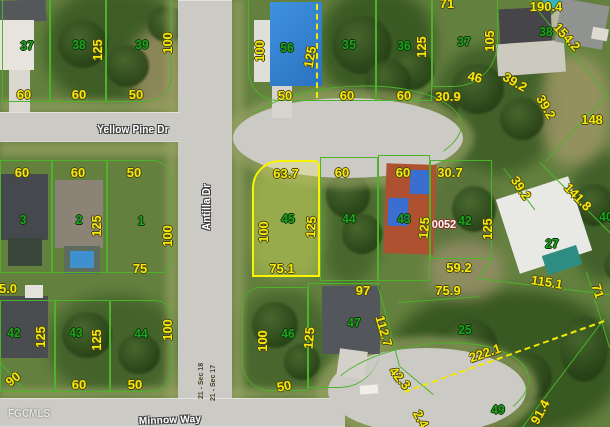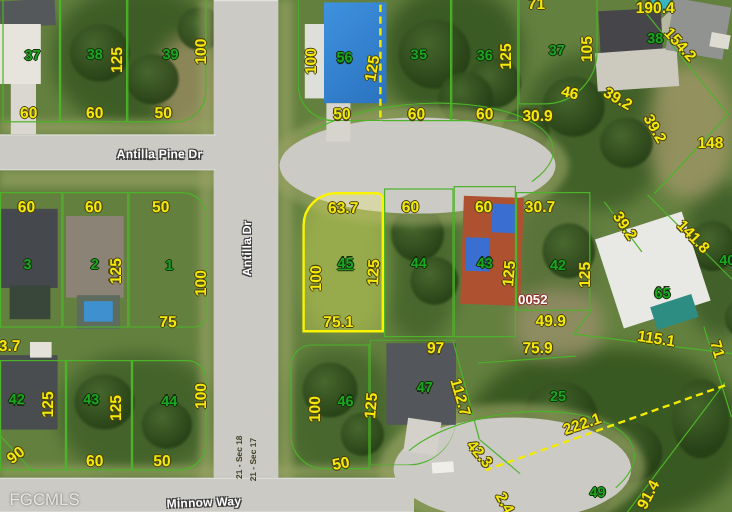--- a/index.html
+++ b/index.html
@@ -28,22 +28,22 @@
        transform:translate(-50%,-50%) rotate(var(--r,0deg));}
   .dim{color:#f4e90b;font-size:13px;
        text-shadow:1px 0 0 #4a4410,-1px 0 0 #4a4410,0 1px 0 #4a4410,0 -1px 0 #4a4410;}
   .lot{color:#1ca520;font-size:12px;
        text-shadow:1px 0 0 #13300a,-1px 0 0 #13300a,0 1px 0 #13300a,0 -1px 0 #13300a;}
   .street{color:#ffffff;font-size:10px;letter-spacing:.2px;
        text-shadow:1px 1px 0 #3c3c3c,-1px -1px 0 #3c3c3c,1px -1px 0 #3c3c3c,-1px 1px 0 #3c3c3c;}
   .addr{color:#ffffff;font-size:11px;
        text-shadow:1px 0 0 #8c2f24,-1px 0 0 #8c2f24,0 1px 0 #8c2f24,0 -1px 0 #8c2f24;}
   .sec{color:#454428;font-size:7px;font-weight:bold;text-shadow:none;}
-  .wm{position:absolute;left:8px;top:408px;color:rgba(242,242,240,.88);font-size:14px;
-      font-weight:normal;text-shadow:0 0 2px #55584a;}
+  .wm{position:absolute;left:8px;top:408px;color:rgba(242,242,240,.88);font-size:10px;
+      font-weight:bold;text-shadow:0 0 2px #55584a;}
 </style>
 </head>
 <body>
 
 <div id="map">
 
   <div class="patch" style="left:45px;top:-10px;width:140px;height:115px;background:#3a5a24;opacity:.9;"></div>
   <div class="patch" style="left:320px;top:-10px;width:115px;height:110px;background:#375722;opacity:.9;"></div>
   <div class="patch" style="left:435px;top:45px;width:120px;height:130px;background:#3c5c26;opacity:.85;"></div>
   <div class="patch" style="left:570px;top:150px;width:60px;height:130px;background:#3a5a26;opacity:.8;"></div>
@@ -192,27 +192,27 @@
       <span class="lbl dim" style="left: 140px; top: 268px; --r: 0deg;">75</span>
       <span class="lbl dim" style="left: 286px; top: 173px; --r: 0deg;">63.7</span>
       <span class="lbl dim" style="left: 263px; top: 232px; --r: -90deg;">100</span>
       <span class="lbl dim" style="left: 311px; top: 227px; --r: -87deg;">125</span>
       <span class="lbl dim" style="left: 282px; top: 268px; --r: 0deg;">75.1</span>
       <span class="lbl dim" style="left: 342px; top: 172px; --r: 0deg;">60</span>
       <span class="lbl dim" style="left: 403px; top: 172px; --r: 0deg;">60</span>
       <span class="lbl dim" style="left: 424px; top: 228px; --r: -85deg;">125</span>
       <span class="lbl dim" style="left: 450px; top: 172px; --r: 0deg;">30.7</span>
       <span class="lbl dim" style="left: 487px; top: 229px; --r: -90deg;">125</span>
-      <span class="lbl dim" style="left: 459px; top: 267px; --r: 0deg;">49.9</span>
+      <span class="lbl dim" style="left: 459px; top: 267px; --r: 0deg;">59.2</span>
       <span class="lbl dim" style="left: 521px; top: 188px; --r: 56deg;">39.2</span>
       <span class="lbl dim" style="left: 578px; top: 197px; --r: 46deg;">141.8</span>
       <span class="lbl dim" style="left: 547px; top: 282px; --r: 9deg;">115.1</span>
       <span class="lbl dim" style="left: 448px; top: 290px; --r: 0deg;">75.9</span>
       <span class="lbl dim" style="left: 363px; top: 290px; --r: 0deg;">97</span>
-      <span class="lbl dim" style="left: 8px; top: 288px; --r: 0deg;">3.7</span>
+      <span class="lbl dim" style="left: 8px; top: 288px; --r: 0deg;">5.0</span>
       <span class="lbl dim" style="left: 40px; top: 337px; --r: -90deg;">125</span>
       <span class="lbl dim" style="left: 96px; top: 340px; --r: -90deg;">125</span>
       <span class="lbl dim" style="left: 167px; top: 330px; --r: -90deg;">100</span>
       <span class="lbl dim" style="left: 13px; top: 379px; --r: -38deg;">90</span>
       <span class="lbl dim" style="left: 79px; top: 384px; --r: 0deg;">60</span>
       <span class="lbl dim" style="left: 135px; top: 384px; --r: 0deg;">50</span>
       <span class="lbl dim" style="left: 262px; top: 341px; --r: -90deg;">100</span>
       <span class="lbl dim" style="left: 309px; top: 338px; --r: -85deg;">125</span>
       <span class="lbl dim" style="left: 284px; top: 386px; --r: -10deg;">50</span>
       <span class="lbl dim" style="left: 384px; top: 331px; --r: 74deg;">112.7</span>
@@ -225,35 +225,35 @@
       <span class="lbl lot" style="left: 79px; top: 45px; --r: 0deg;">38</span>
       <span class="lbl lot" style="left: 142px; top: 45px; text-align: right; --r: 0deg;">39</span>
       <span class="lbl lot" style="left: 287px; top: 48px; --r: 0deg;">56</span>
       <span class="lbl lot" style="left: 349px; top: 46px; font-family: Liberation Mono, monospace; --r: 0deg;">35</span>
       <span class="lbl lot" style="left: 404px; top: 46px; --r: 0deg;">36</span>
       <span class="lbl lot" style="left: 464px; top: 42px; --r: 0deg;">37</span>
       <span class="lbl lot" style="left: 546px; top: 32px; --r: 0deg;">38</span>
       <span class="lbl lot" style="left: 23px; top: 220px; --r: 0deg;">3</span>
       <span class="lbl lot" style="left: 79px; top: 220px; --r: 0deg;">2</span>
       <span class="lbl lot" style="left: 141px; top: 221px; --r: 0deg;">1</span>
-      <span class="lbl lot" style="left: 288px; top: 219px; text-decoration: underline; --r: 0deg;">45</span>
+      <span class="lbl lot" style="left: 288px; top: 219px; --r: 0deg;">45</span>
       <span class="lbl lot" style="left: 349px; top: 219px; --r: 0deg;">44</span>
       <span class="lbl lot" style="left: 404px; top: 219px; --r: 0deg;">43</span>
       <span class="lbl lot" style="left: 465px; top: 221px; --r: 0deg;">42</span>
-      <span class="lbl lot" style="left: 552px; top: 244px; --r: 0deg;">65</span>
+      <span class="lbl lot" style="left: 552px; top: 244px; --r: 0deg;">27</span>
       <span class="lbl lot" style="left: 606px; top: 217px; --r: 0deg;">40</span>
       <span class="lbl lot" style="left: 14px; top: 333px; --r: 0deg;">42</span>
       <span class="lbl lot" style="left: 76px; top: 333px; --r: 0deg;">43</span>
       <span class="lbl lot" style="left: 141px; top: 334px; --r: 0deg;">44</span>
       <span class="lbl lot" style="left: 288px; top: 334px; --r: 0deg;">46</span>
       <span class="lbl lot" style="left: 354px; top: 323px; --r: 0deg;">47</span>
       <span class="lbl lot" style="left: 465px; top: 330px; --r: 0deg;">25</span>
       <span class="lbl lot" style="left: 498px; top: 410px; --r: 0deg;">49</span>
-      <span class="lbl street" style="left: 133px; top: 130px; --r: 0deg;">Antilla Pine Dr</span>
+      <span class="lbl street" style="left: 133px; top: 130px; --r: 0deg;">Yellow Pine Dr</span>
       <span class="lbl street" style="left: 207px; top: 207px; --r: -90deg;">Antilla Dr</span>
       <span class="lbl street" style="left: 170px; top: 420px; --r: -2deg;">Minnow Way</span>
-      <span class="lbl addr" style="left: 444px; top: 251px; --r: 0deg;">0052</span>
+      <span class="lbl addr" style="left: 444px; top: 224px; --r: 0deg;">0052</span>
       <span class="lbl sec" style="left: 200px; top: 381px; --r: -90deg;">21 - Sec 18</span>
       <span class="lbl sec" style="left: 212px; top: 383px; --r: -90deg;">21 - Sec 17</span>
     </div>
 
   <div class="wm">FGCMLS</div>
 </div>
 
 </body></html>

